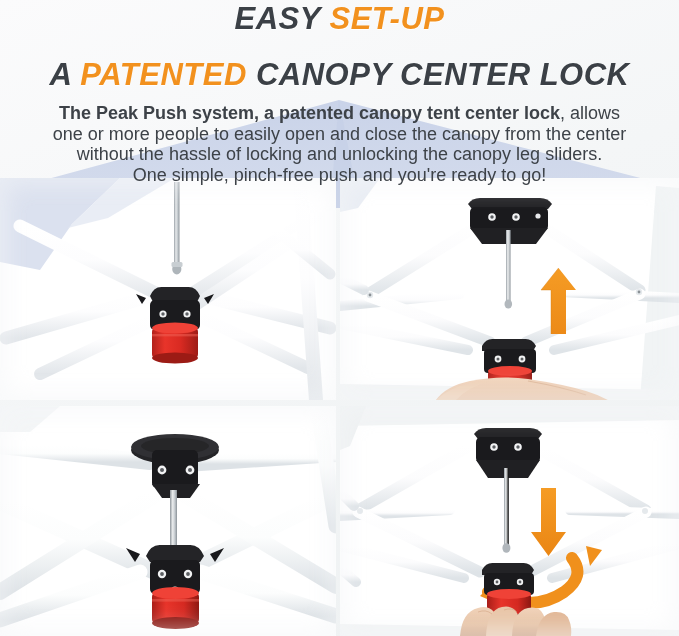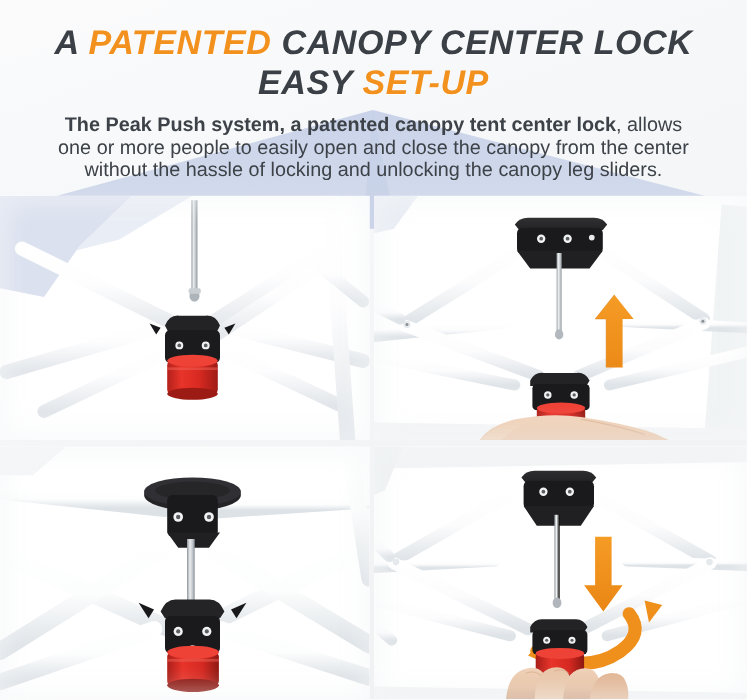--- a/index.html
+++ b/index.html
@@ -107,25 +107,25 @@
         <stop offset="0%" stop-color="#c7d1e8" stop-opacity="0.95"></stop>
         <stop offset="70%" stop-color="#cdd6ea" stop-opacity="0.75"></stop>
         <stop offset="100%" stop-color="#dce2ef" stop-opacity="0.35"></stop>
       </linearGradient>
     </defs>
     <path d="M339 4 L679 92 L679 200 L640 200 L360 112 L330 112 L58 200 L0 200 L0 96 Z" fill="url(#silGrad)"></path>
     <path d="M339 4 L360 112 L330 112 Z" fill="#c3cde6" opacity="0.55"></path>
   </svg>
 
   <div class="header">
+    <div class="headline line2"><span>EASY </span><span class="hl-accent">SET-UP</span></div>
+
     <div class="headline line1"><span>A </span><span class="hl-accent">PATENTED</span><span> CANOPY CENTER LOCK</span></div>
 
-    <div class="headline line2"><span>EASY </span><span class="hl-accent">SET-UP</span></div>
-
-    <p class="body-copy"><span class="lead">The Peak Push system, a patented canopy tent center lock</span><span>, allows one or more people to easily open and close the canopy from the center without the hassle of locking and unlocking the canopy leg sliders.</span><br></p>
+    <p class="body-copy"><span class="lead">The Peak Push system, a patented canopy tent center lock</span><span>, allows one or more people to easily open and close the canopy from the center without the hassle of locking and unlocking the canopy leg sliders.</span><br><span>One simple, pinch-free push and you're ready to go!</span></p>
   </div>
 
   <div class="photo-grid">
 
     <div class="panel panel-tl">
       <svg class="panel-art" viewBox="0 0 336 222" preserveAspectRatio="none" aria-hidden="true">
         <defs>
           <linearGradient id="barTL" x1="0" y1="0" x2="0" y2="1">
             <stop offset="0%" stop-color="#ffffff"></stop>
             <stop offset="45%" stop-color="#fdfdfe"></stop>

